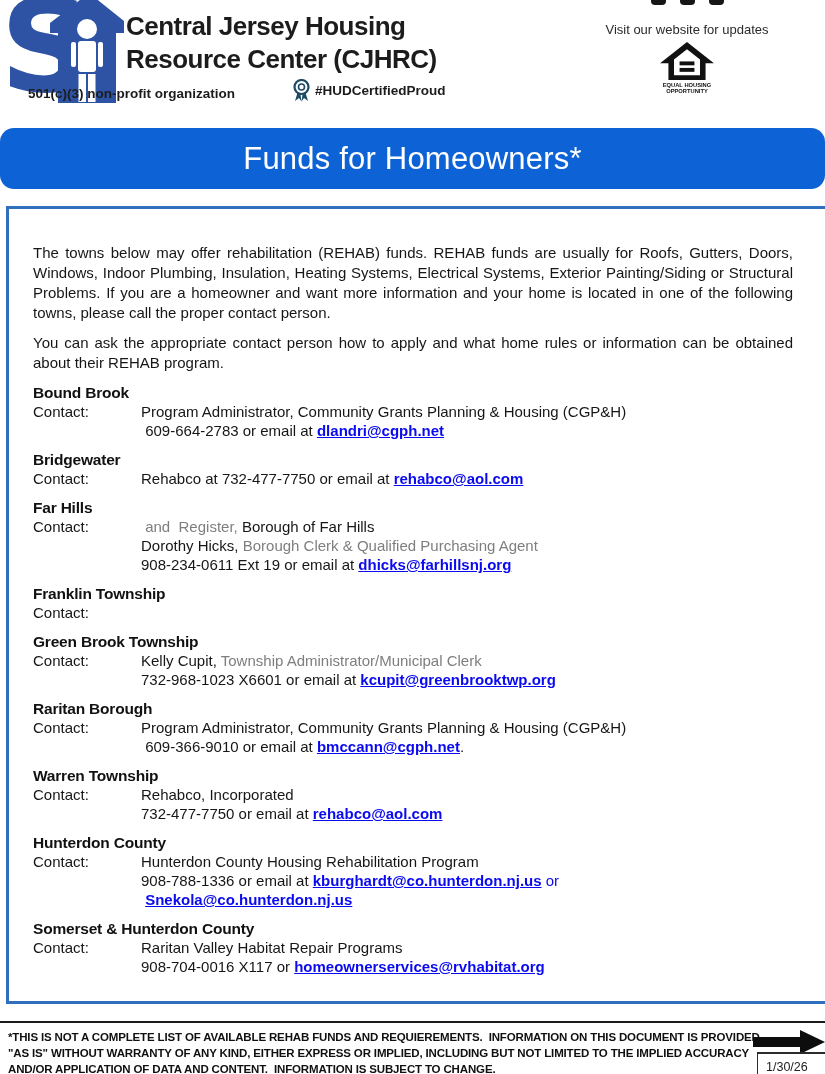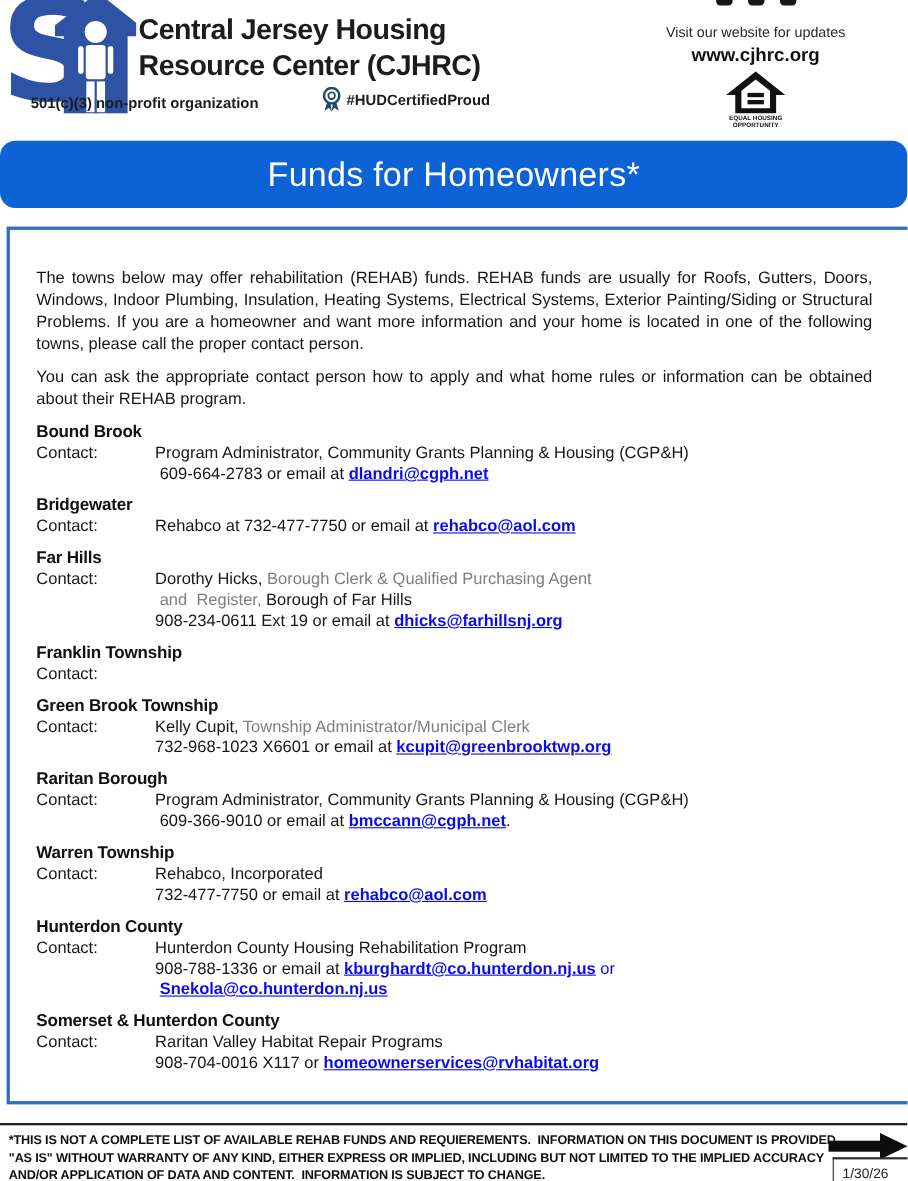--- a/index.html
+++ b/index.html
@@ -96,21 +96,20 @@
     <span class="tag">#HUDCertifiedProud</span>
   </div>
 
   <div class="right-col">
     <div class="social-cutoff">
       <span></span>
       <span></span>
       <span></span>
     </div>
     <div class="visit">Visit our website for updates</div>
-    <div class="site">www.cjhrc.org</div>
     <div class="eho">
       <svg width="62" height="52" viewBox="0 0 62 56">
         <polygon points="31,1 60,24 51,24 51,42 11,42 11,24 2,24" fill="#111111"></polygon>
         <polygon points="31,9 45,20 45,37 17,37 17,20" fill="#ffffff"></polygon>
         <rect x="23" y="22" width="16" height="4.2" fill="#111111"></rect>
         <rect x="23" y="29" width="16" height="4.2" fill="#111111"></rect>
         <text x="31" y="49" text-anchor="middle" font-size="6.2" font-weight="bold" font-family="Liberation Sans, sans-serif" fill="#111111">EQUAL HOUSING</text>
         <text x="31" y="55.5" text-anchor="middle" font-size="6.2" font-weight="bold" font-family="Liberation Sans, sans-serif" fill="#111111">OPPORTUNITY</text>
       </svg>
     </div>
@@ -146,22 +145,22 @@
             <div class="contact-line"><span class="seg-plain">Rehabco at 732-477-7750 or email at </span><a class="seg-link" style="color: rgb(10, 10, 240);">rehabco@aol.com</a></div>
           </div>
     </div>
   </div>
 
   <div class="town">
     <div class="town-name">Far Hills</div>
     <div class="contact-row">
       <div class="contact-label">Contact:</div>
       <div class="contact-lines">
+            <div class="contact-line"><span class="seg-muted"> and  Register,</span><span class="seg-plain"> Borough of Far Hills</span></div>
             <div class="contact-line"><span class="seg-plain">Dorothy Hicks,</span><span class="seg-muted"> Borough Clerk &amp; Qualified Purchasing Agent</span></div>
-            <div class="contact-line"><span class="seg-muted"> and  Register,</span><span class="seg-plain"> Borough of Far Hills</span></div>
             <div class="contact-line"><span class="seg-plain">908-234-0611 Ext 19 or email at </span><a class="seg-link" style="color: rgb(10, 10, 240);">dhicks@farhillsnj.org</a></div>
           </div>
     </div>
   </div>
 
   <div class="town">
     <div class="town-name">Franklin Township</div>
     <div class="contact-row">
       <div class="contact-label">Contact:</div>
     </div>

